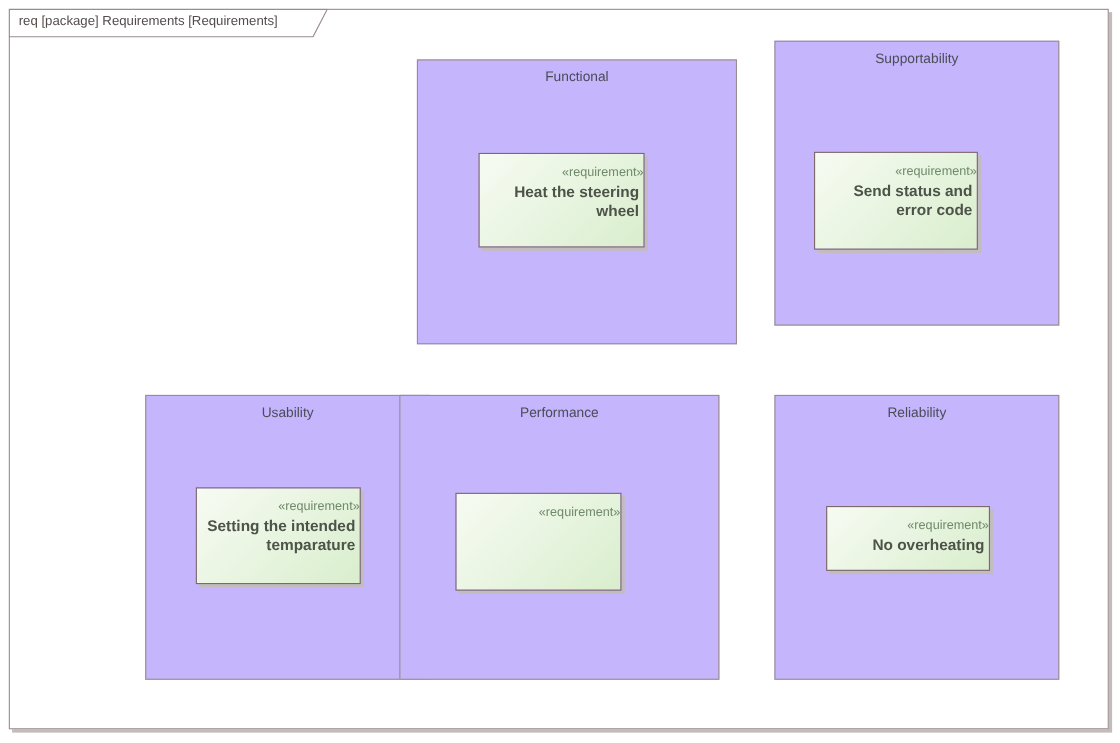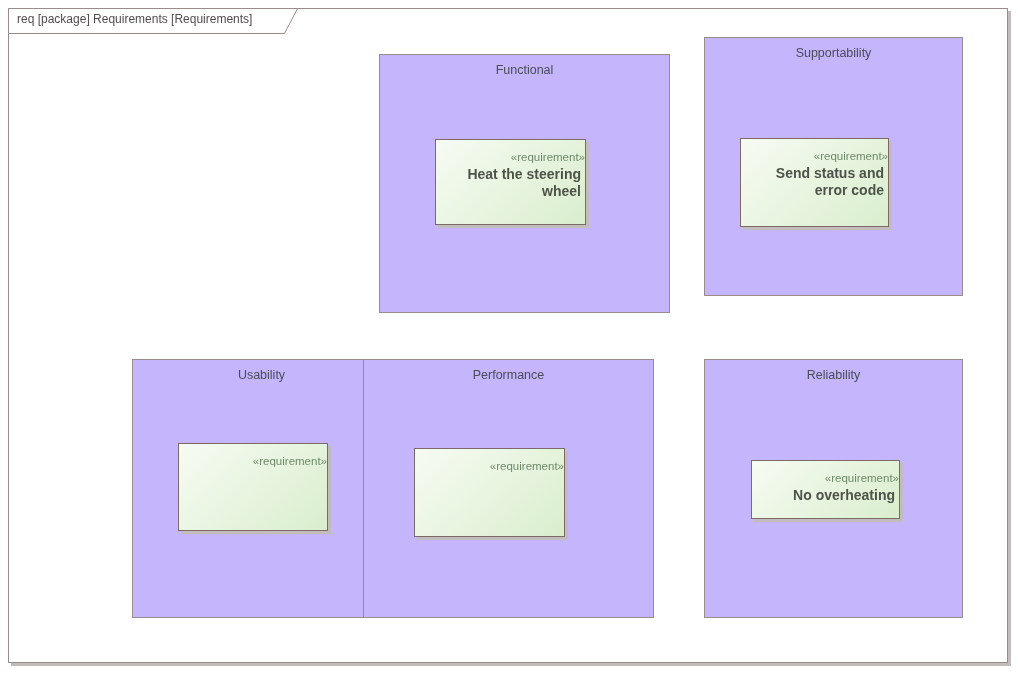--- a/index.html
+++ b/index.html
@@ -84,20 +84,21 @@
       <div class="req" style="left:35px;top:100px;width:149px;height:89px;">
         <div class="stereo">«requirement»</div>
         <div class="rname">Send status and error code</div>
       </div>
     </div>
 
     <div class="group" style="left:79px;top:350px;width:257px;height:257px;margin-left:44px;">
       <div class="group-title">Usability</div>
       <div class="req" style="left:45px;top:83px;width:150px;height:88px;">
         <div class="stereo">«requirement»</div>
+        <div class="rname">Setting the intended temparature</div>
       </div>
     </div>
 
     <div class="group" style="left:354px;top:350px;width:289px;height:257px;">
       <div class="group-title">Performance</div>
       <div class="req" style="left:50px;top:88px;width:151px;height:89px;">
         <div class="stereo">«requirement»</div>
       </div>
     </div>
 

